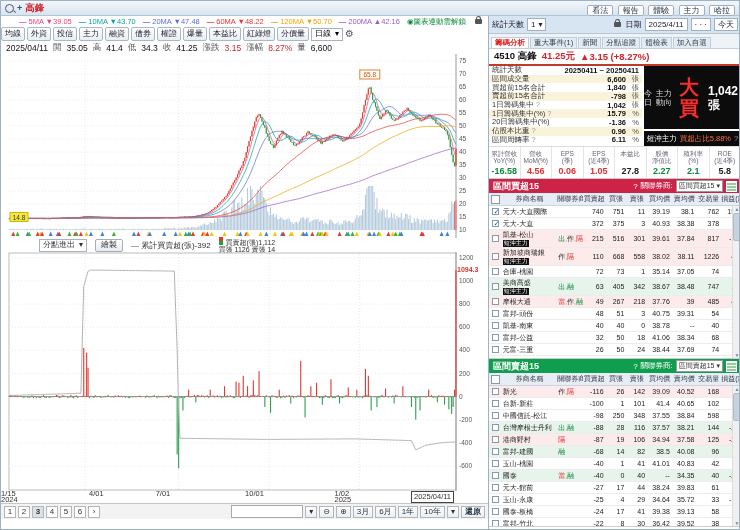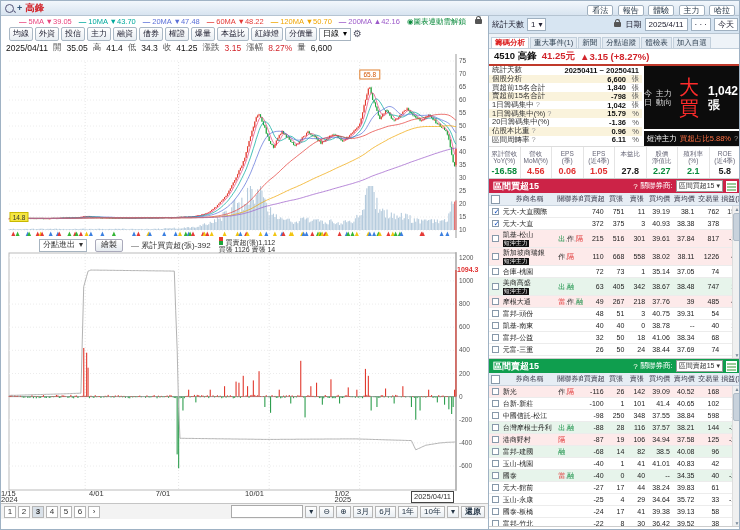--- a/index.html
+++ b/index.html
@@ -22,21 +22,21 @@
   
   #ltabs{height:13px;display:flex;align-items:flex-end;background:#eef3f8;padding:0 2px;gap:1px;border-bottom:1px solid #b9c6d2}
   .ltab{font-size:8.5px;line-height:11px;padding:0 5px;background:#e4ecf3;border:1px solid #b9c6d2;border-bottom:none;
         color:#334;border-radius:2px 2px 0 0;cursor:pointer;white-space:nowrap}
   .ltab.act{background:#fff;color:#c22;font-weight:bold}
   #legend{height:11px;display:flex;align-items:center;justify-content:flex-end;gap:7px;font-size:7.5px;padding:0 4px}
   .lg i{font-style:normal;font-weight:bold;margin-right:2px}
   #lnote{color:#0a8a3c}
   .lock{width:7px;height:5px;background:#555;border-radius:1px;position:relative;display:inline-block;margin:0 2px}
   .lock:before{content:"";position:absolute;top:-3px;left:1px;width:3px;height:3px;border:1px solid #555;border-bottom:none;border-radius:3px 3px 0 0}
-  #toolbar{height:14px;display:flex;align-items:center;gap:2px;padding:0 8px;font-size:8px}
+  #toolbar{height:14px;display:flex;align-items:center;gap:2px;padding:0 0;font-size:8px}
   .tbtn{border:1px solid #aab8c5;background:linear-gradient(#fff,#e9eef3);padding:0 3px;height:12px;line-height:11px;border-radius:2px;color:#223;cursor:pointer;white-space:nowrap}
   .sel{border:1px solid #a7b4c0;background:#fff;font-size:8px;height:11px;line-height:10px;padding:0 3px;display:inline-flex;gap:4px;align-items:center;cursor:pointer}
   .gear{font-size:10px;color:#556;cursor:pointer;line-height:10px}
   #ohlc{height:13px;display:flex;align-items:center;gap:5px;font-size:8.5px;padding:0 5px;color:#111}
   #ohlc .l{color:#555}
   #ohlc .r{color:#d2242b}
   svg{display:block}
   #midstrip{height:14px;display:flex;align-items:center;gap:8px;font-size:8px;padding:0 0 0 38px;color:#333}
   .draw{border:1px solid #aab;background:linear-gradient(#fff,#e6ebf0);font-size:8px;height:11px;line-height:10px;padding:0 5px;border-radius:2px;cursor:pointer}
   .dash{color:#888;font-style:normal;font-weight:bold}
@@ -65,21 +65,21 @@
   #statsblk{height:80px;display:flex;border-bottom:1px solid #ddd}
   #stats{width:153px;font-size:7.5px;color:#333}
   .srow{display:flex;align-items:center;height:8.7px;padding:0 3px;white-space:nowrap}
   .srow.alt{background:#faf3dc}
   .srow .lb{flex:1}
   .srow .q{color:#999;margin-left:2px}
   .srow .vl{font-weight:bold;color:#111;text-align:right}
   .srow .un{width:13px;color:#555;text-align:right}
   #today{flex:1;display:flex;flex-direction:column;padding-left:2px}
   .tmain{background:#0c0c0c;color:#ddd;flex:1;display:flex;flex-direction:row;align-items:center;justify-content:center;font-size:8px;line-height:9px}
-  .taction{color:#ff2b2b;font-size:20px;font-weight:normal;line-height:21px}
+  .taction{color:#ff2b2b;font-size:20px;font-weight:bold;line-height:21px}
   .tamount{color:#fff;font-size:12px;font-weight:bold;line-height:14px}
   .tshort{background:#0c0c0c;height:15px;margin-top:2px;display:flex;align-items:center;justify-content:center;gap:3px;font-size:7.5px;color:#fff;white-space:nowrap}
   .tshort .tsv{color:#ff7043}
   .tshort .q{color:#999}
   #metrics{height:31px;display:flex;border-bottom:1px solid #ccc}
   .mcol{flex:1;border-right:1px solid #e4e4e4;display:flex;flex-direction:column;align-items:center;justify-content:center}
   .mh{font-size:6.5px;color:#667;line-height:7.5px;text-align:center}
   .mv{font-size:9px;font-weight:bold;margin-top:1px}
   .mv.green{color:#0a8a3c}.mv.red{color:#e03131}.mv.dark{color:#222}
   .secbar{height:14px;display:flex;align-items:center;gap:3px;color:#fff;font-size:9px;font-weight:bold;padding:0 4px}
@@ -1598,21 +1598,21 @@
         <span class="pr">41.25元</span>
         <span class="ch">▲3.15 (+8.27%)</span>
       </div>
       <div id="statsblk">
         <div id="stats">
             <div class="srow">
               <span class="lb">統計天數</span>
               <span class="vl" style="font-weight:bold">20250411 ~ 20250411</span>
             </div>
             <div class="srow alt">
-              <span class="lb">個股分析</span>
+              <span class="lb">區間成交量</span>
               <span class="vl">6,600</span>
               <span class="un">張</span>
             </div>
             <div class="srow">
               <span class="lb">買超前15名合計</span>
               <span class="vl">1,840</span>
               <span class="un">張</span>
             </div>
             <div class="srow alt">
               <span class="lb">賣超前15名合計</span>

